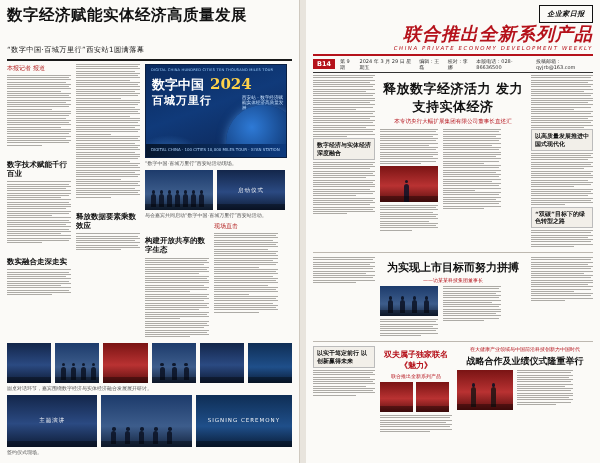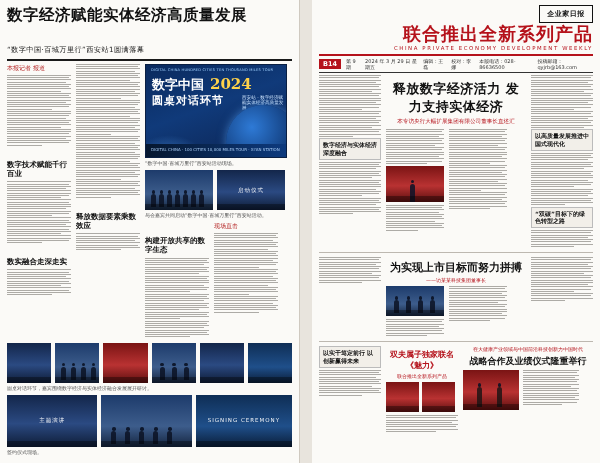--- a/index.html
+++ b/index.html
@@ -2,21 +2,21 @@
 <html><head>
 <meta charset="utf-8">
 <style>
   html,body{margin:0;padding:0;}
   body{
     width:600px;height:463px;
     background:#e8e4dd;
     font-family:"DejaVu Sans","Liberation Sans",sans-serif;
     overflow:hidden;
   }
-  .page{position:relative;width:600px;height:463px;display:flex;gap:12px;}
+  .page{position:relative;width:600px;height:463px;display:flex;gap:6px;}
 
   
   .left-page{position:relative;width:300px;height:463px;background:#fbfaf7;padding:0;box-sizing:border-box;border-right:1px solid #cfc9c0;}
   .right-page{position:relative;width:300px;height:463px;background:#fbfaf7;padding:0;box-sizing:border-box;}
 
   .lp-inner{padding:6px 7px 0 7px;box-sizing:border-box;height:100%;}
   .rp-inner{padding:5px 7px 0 7px;box-sizing:border-box;height:100%;}
 
   
   .mast-title{font-family:"DejaVu Serif","Liberation Serif",serif;font-weight:bold;font-size:15.5px;letter-spacing:0.5px;color:#111;line-height:1.15;}
@@ -56,21 +56,21 @@
   .photo.sign{background:linear-gradient(180deg,#0f2e55 0%,#1f4f8a 60%,#0a1d38 100%);}
   .photo .ptext{position:absolute;left:0;right:0;top:42%;text-align:center;color:#fff;font-size:5.5px;letter-spacing:1px;opacity:.92;}
   .photo .pbar{position:absolute;left:0;right:0;bottom:0;height:6px;background:rgba(0,0,0,.35);}
   .figrow{display:flex;gap:4px;margin-top:4px;}
 
   
   .sil{position:absolute;bottom:3px;width:5px;height:13px;background:rgba(10,18,35,.85);border-radius:2.5px 2.5px 0 0;}
   .sil:after{content:"";position:absolute;top:-4px;left:.6px;width:3.6px;height:3.6px;border-radius:50%;background:rgba(10,18,35,.9);}
 
   
-  .rp-head{display:flex;align-items:flex-start;justify-content:space-between;}
+  .rp-head{display:flex;align-items:flex-start;justify-content:space-between;font-style:italic;}
   .brandbox{width:52px;height:16px;border:1px solid #111;font-size:7px;font-weight:bold;display:flex;align-items:center;justify-content:center;color:#111;letter-spacing:.5px;}
   .rp-title{font-family:"DejaVu Serif","Liberation Serif",serif;font-weight:bold;font-size:18px;color:#b5121b;letter-spacing:1px;text-align:right;line-height:1;}
   .rp-title-en{font-size:5.4px;color:#b5121b;letter-spacing:1.6px;text-align:right;margin-top:2px;}
   .rp-rule{height:2px;background:#b5121b;margin:3px 0 2px 0;}
 
   .infobar{display:flex;align-items:center;gap:5px;font-size:5px;color:#333;}
   .infobar .tag{background:#b5121b;color:#fff;font-size:6.5px;font-weight:bold;padding:1px 4px;}
 
   .r-headline{font-family:"DejaVu Serif","Liberation Serif",serif;font-weight:bold;font-size:13px;color:#111;text-align:center;margin:5px 0 2px 0;letter-spacing:.5px;}
   .r-subline{font-size:5.6px;color:#b5121b;text-align:center;margin-bottom:3px;}
@@ -259,21 +259,21 @@
               <div class="line s1"></div>
               <div class="line s5"></div>
           </div>
         </div>
 
         <div style="flex:1;">
           <div class="hero">
             <div class="hero-en">DIGITAL CHINA HUNDRED CITIES TEN THOUSAND MILES TOUR</div>
             <div class="hero-cn">数字中国</div>
             <div class="hero-year">2024</div>
-            <div class="hero-cn2">圆桌对话环节</div>
+            <div class="hero-cn2">百城万里行</div>
             <div class="hero-tag">西安站 · 数字经济赋能实体经济高质量发展</div>
             <div class="glow"></div>
             <div class="globe"></div>
             <div class="bottombar">
               <span>DIGITAL CHINA · 100 CITIES 10,000 MILES TOUR · XI'AN STATION</span>
             </div>
           </div>
           <div class="caption">“数字中国·百城万里行”西安站活动现场。</div>
 
           <div class="figrow">

